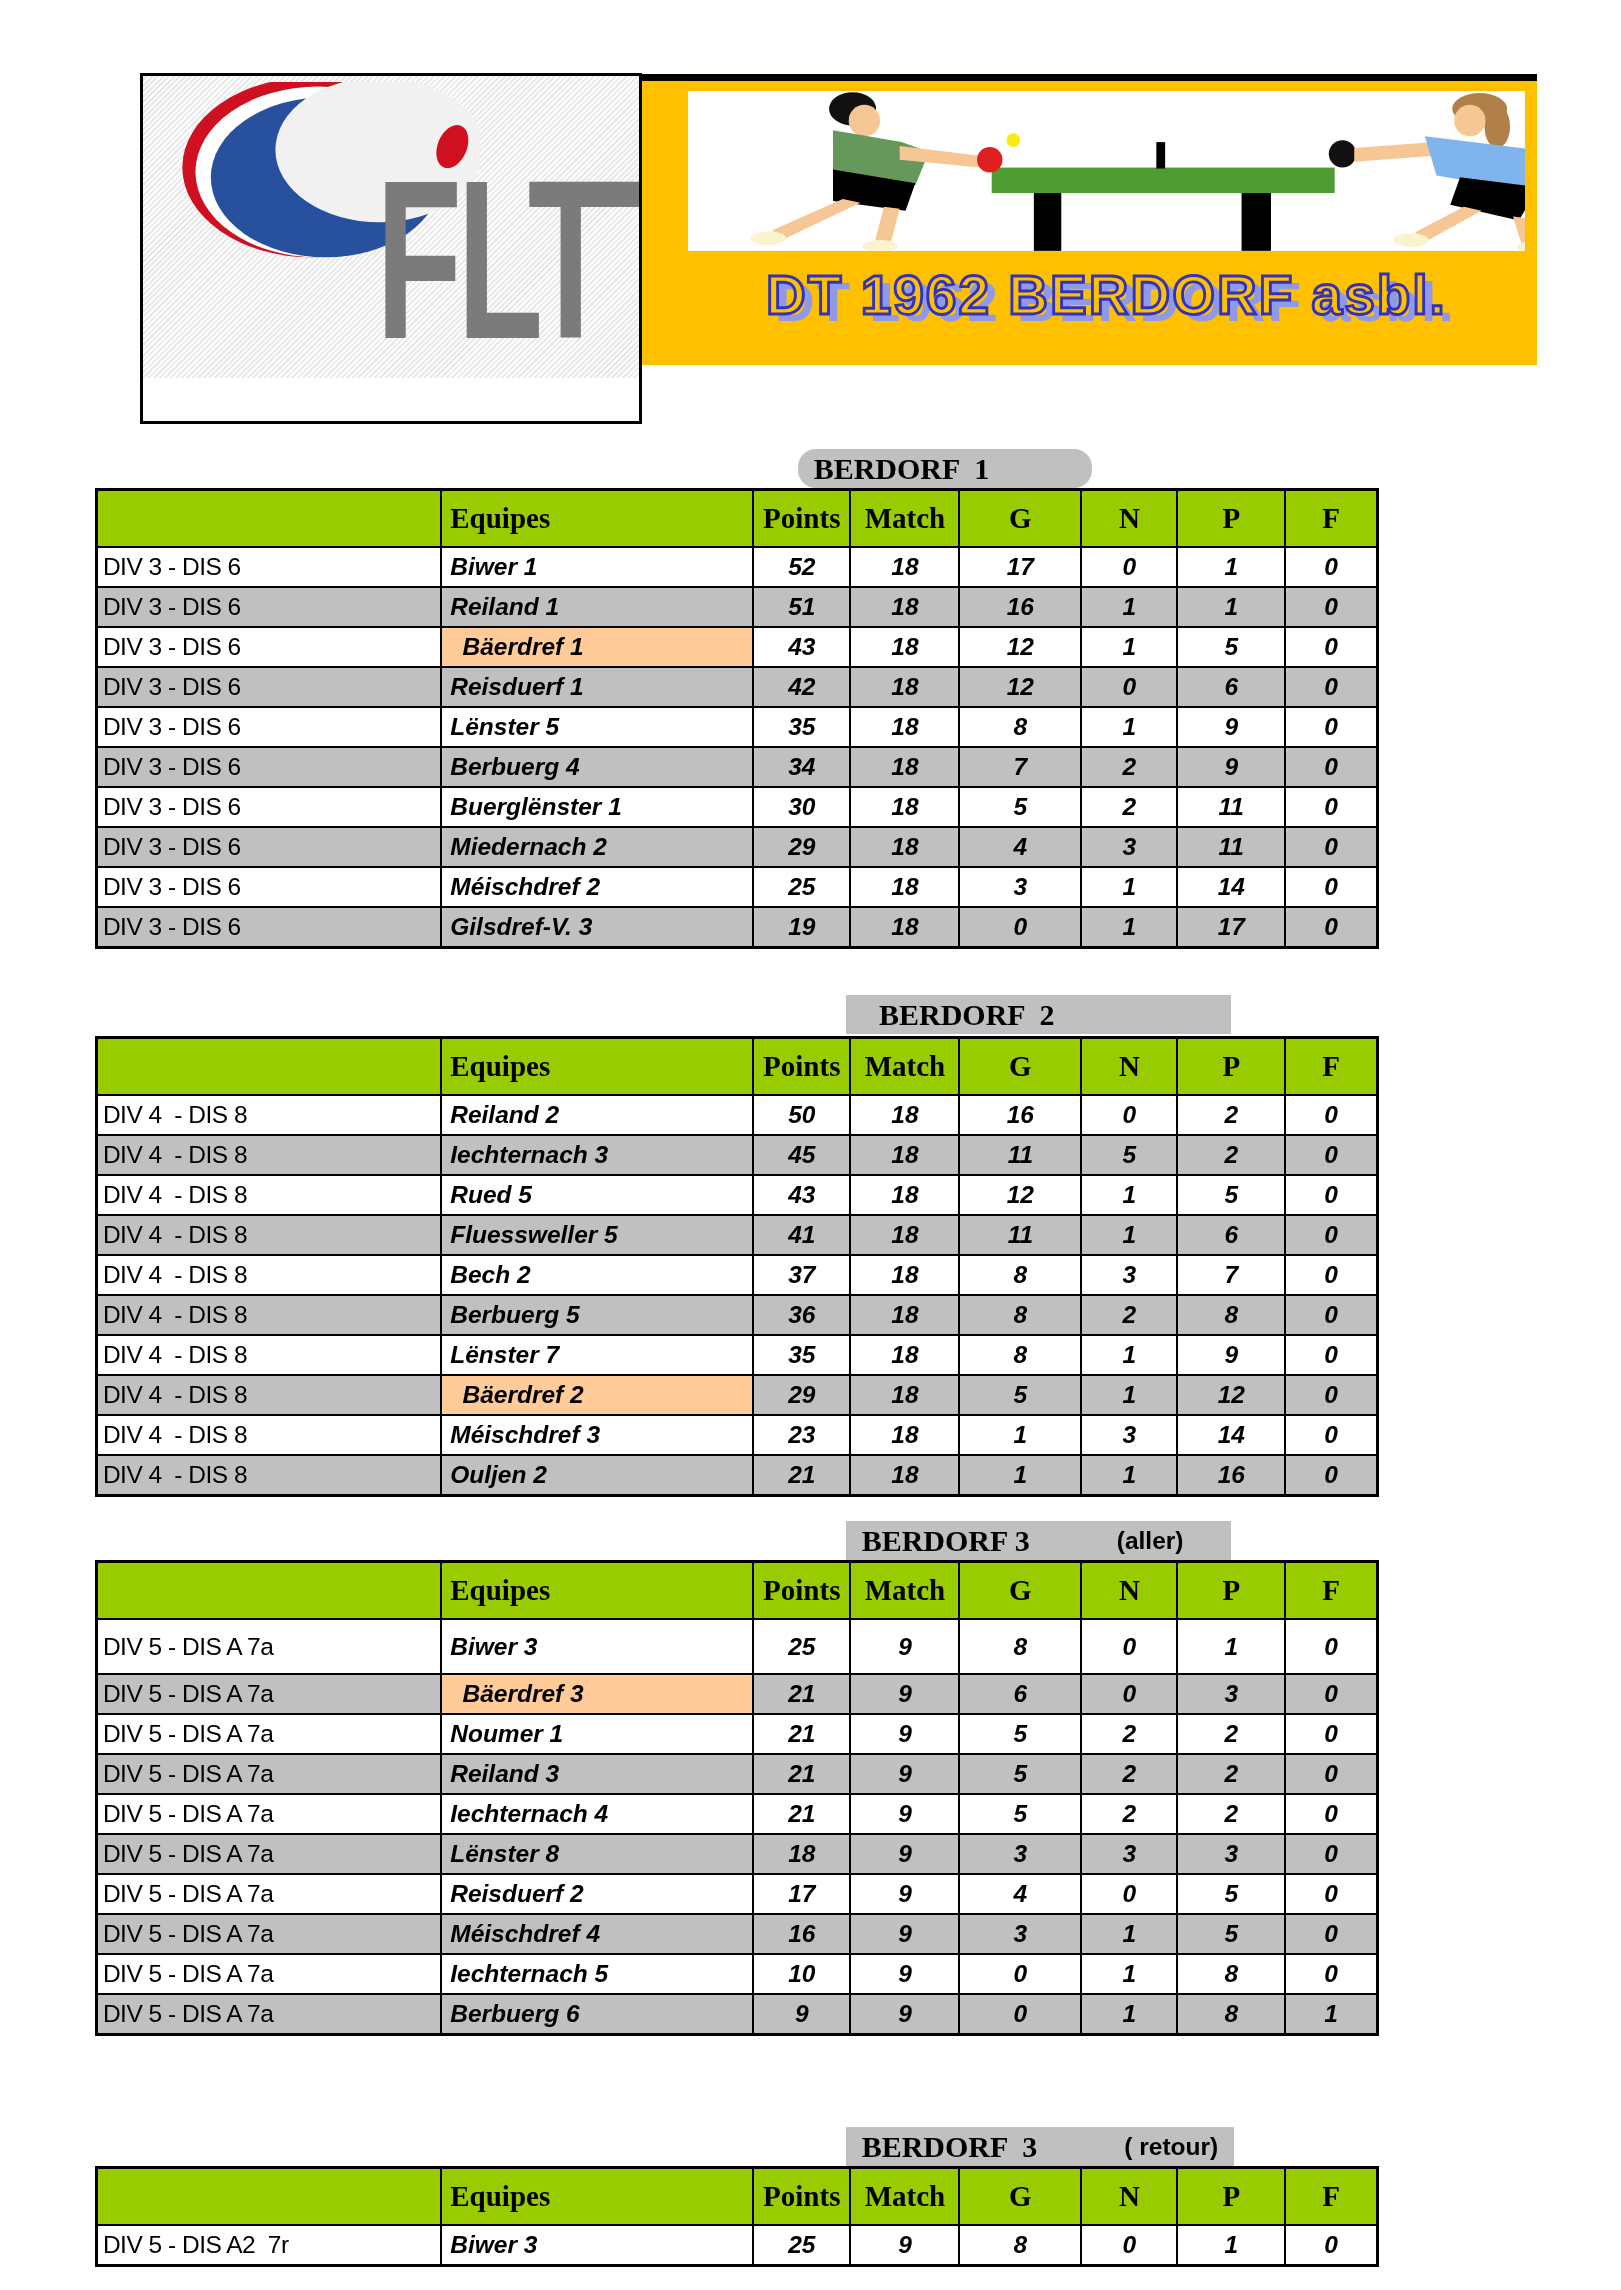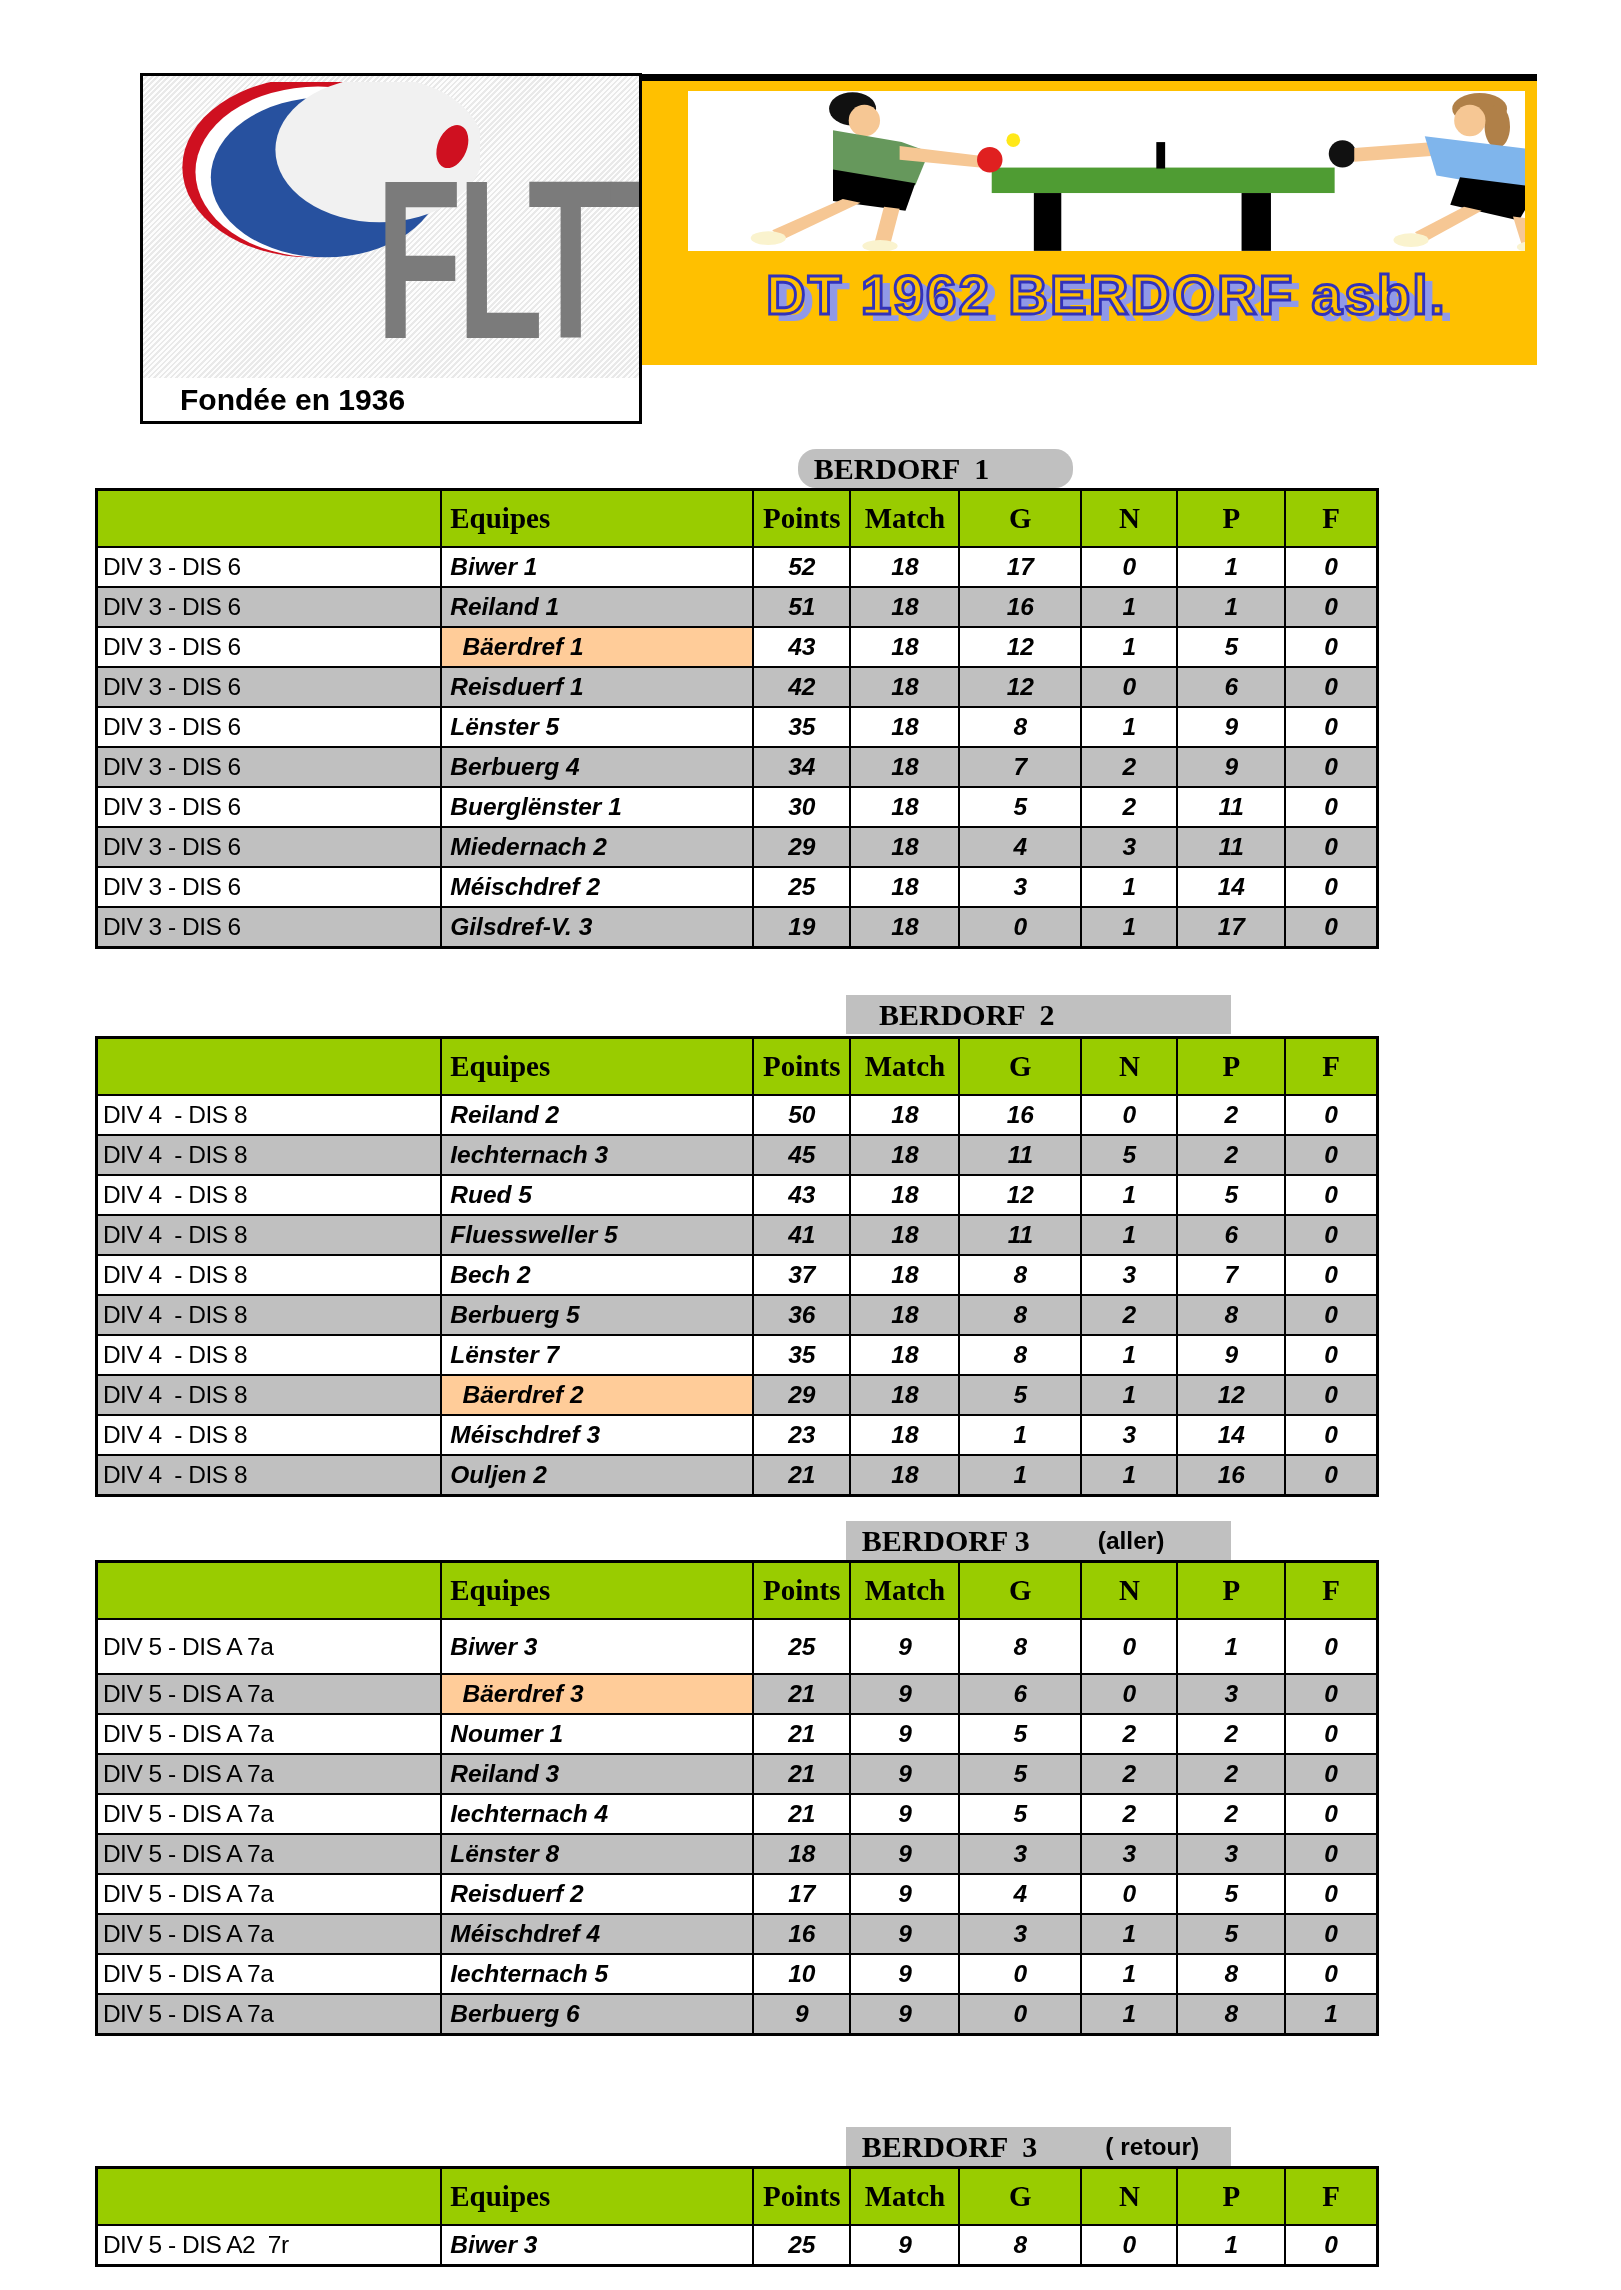--- a/index.html
+++ b/index.html
@@ -24,21 +24,21 @@
                 text-shadow:8.8px 6.9px 0 var(--banner-text-shadow);white-space:pre;}
 
   
   .chip{position:absolute;background:var(--title-chip-gray);height:39px;display:flex;align-items:center;
         padding:0 15.7px;box-sizing:border-box;}
   #chip1{left:798px;top:449px;min-width:245px;border-radius:18px;}
   #chip2{left:846px;top:995px;min-width:385px;padding-left:33px;}
   #chip3{left:846px;top:1521px;min-width:385px;}
   #chip4{left:846px;top:2127px;min-width:385px;}
   .chip-main{font-family:"Liberation Serif",serif;font-weight:bold;font-size:30px;white-space:pre;color:#000;}
-  .chip-note{font-weight:bold;font-size:24.5px;margin-left:68px;white-space:pre;color:#000;}
+  .chip-note{font-weight:bold;font-size:24.5px;margin-left:87px;white-space:pre;color:#000;}
 
   
   table.standings{position:absolute;left:95px;width:1284px;border-collapse:collapse;table-layout:fixed;
                   border:3.9px solid #000;background:#4c1d95;}
   #t1{top:488px}#t2{top:1036px}#t3{top:1560px}#t4{top:2166px}
   .standings th,.standings td{border:2.9px solid #000;overflow:hidden;}
   .standings thead th{background:var(--header-green);height:53px;
         font-family:"Liberation Serif",serif;font-weight:bold;font-size:29px;color:#000;text-align:center;}
   .standings thead th.equipes{text-align:left;padding-left:7.8px;}
   .standings thead th.corner{background:var(--header-green);}
@@ -62,21 +62,20 @@
           <g transform="translate(0,-18) scale(1.12,0.78)">
             <circle cx="150" cy="135" r="118" fill="#cf1020"></circle>
             <circle cx="156" cy="141" r="112" fill="#ffffff"></circle>
             <circle cx="163" cy="148" r="105" fill="#27519f"></circle>
             <circle cx="212" cy="112" r="95" fill="#f1f1f1"></circle>
           </g>
           <ellipse cx="312" cy="66" rx="15" ry="23" transform="rotate(22 312 66)" fill="#cf1020"></ellipse>
         </svg>
         <div class="fltt-word">FLTT</div>
       </div>
-      <div class="founded-strip">Fondée en 1936</div>
     </div>
 
     <div class="banner">
       <div class="players-frame">
         <svg width="871" height="160" viewBox="0 0 889 163">
 
           <rect x="310" y="78" width="350" height="26" fill="#4f9c33"></rect>
           <rect x="353" y="104" width="28" height="59" fill="#000"></rect>
           <rect x="565" y="104" width="30" height="59" fill="#000"></rect>
           <rect x="478" y="52" width="9" height="27" fill="#000"></rect>

